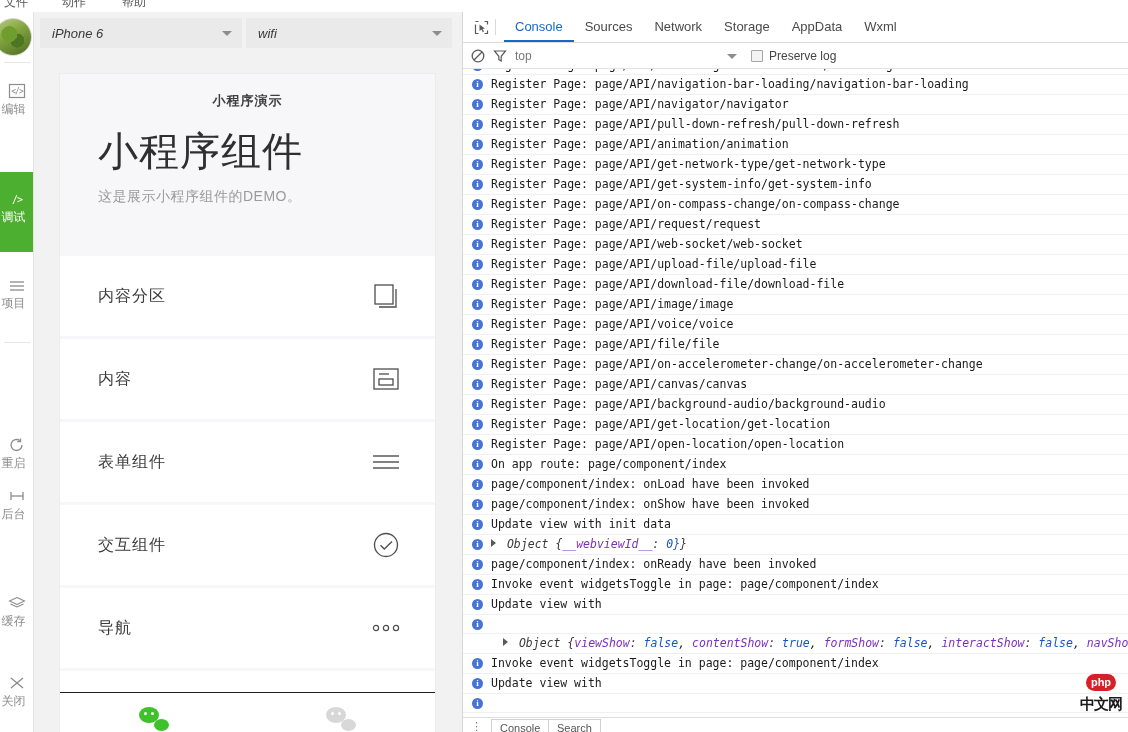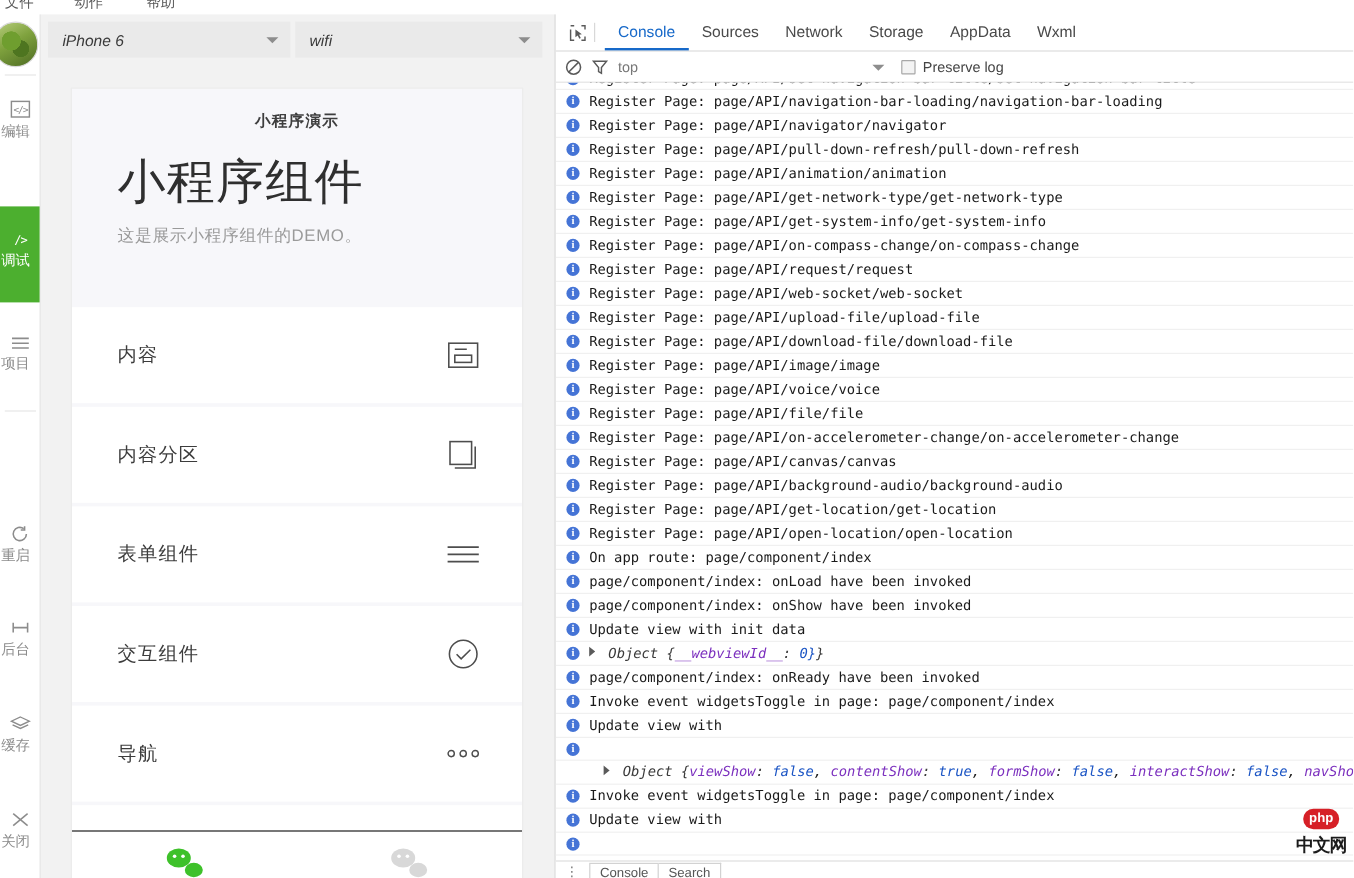--- a/index.html
+++ b/index.html
@@ -47,21 +47,21 @@
     color: #8c8c8c; overflow: hidden;
   }
   .rail-item.active { background: #4caf2f; color: #ffffff; }
   .rail-item .glyph {
     font-size: 17px; line-height: 22px; height: 22px;
     display: flex; align-items: center; justify-content: center;
     letter-spacing: -1px;
   }
   .rail-item .lbl {
     font-size: 12px; line-height: 15px;
-    white-space: nowrap; text-indent: -7px; width: 18px; text-align: left;
+    white-space: nowrap; text-indent: -7px; width: 18px; text-align: center;
   }
   .rail-item.active .lbl { color: #fff; }
 
   
   .simwrap {
     position: absolute; left: 34px; top: 12px; width: 428px; height: 720px;
     background: #f2f2f2; overflow: hidden;
   }
   .sim-toolbar {
     position: absolute; left: 0; top: 6px; width: 428px; height: 30px;
@@ -280,21 +280,21 @@
     <div class="rail-item" style="top:422px">
       <span class="glyph">
         <svg width="18" height="16" viewBox="0 0 18 16">
             <path d="M14 8a5.5 5.5 0 1 1-2.2-4.4" fill="none" stroke="#8c8c8c" stroke-width="1.3"></path>
             <path d="M12.5 1.5l0 3.2-3.2 0" fill="none" stroke="#8c8c8c" stroke-width="1.3"></path>
           </svg>
       </span>
       <span class="lbl">重启</span>
     </div>
 
-    <div class="rail-item" style="top:500px">
+    <div class="rail-item" style="top:473px">
       <span class="glyph">
         <svg width="18" height="12" viewBox="0 0 18 12">
             <g stroke="#8c8c8c" stroke-width="1.3">
               <line x1="3" y1="2" x2="3" y2="10"></line>
               <line x1="3" y1="6" x2="15" y2="6"></line>
               <line x1="15" y1="2" x2="15" y2="10"></line>
             </g>
           </svg>
       </span>
       <span class="lbl">后台</span>
@@ -339,41 +339,41 @@
     </div>
 
     <div class="phone">
       <div class="phone-head">
         <div class="phone-appname">小程序演示</div>
         <div class="phone-title">小程序组件</div>
         <div class="phone-sub">这是展示小程序组件的DEMO。</div>
       </div>
 
       <div class="lst">
+
+        <div class="lst-item">
+          <span class="lbl">内容分区</span>
+          <span class="ic">
+            <svg width="30" height="30" viewBox="0 0 30 30">
+                <g fill="none" stroke="#4d4d4d" stroke-width="1.3">
+                  <rect x="4" y="4" width="18" height="19"></rect>
+                  <path d="M25 8v18H8"></path>
+                </g>
+              </svg>
+          </span>
+        </div>
 
         <div class="lst-item">
           <span class="lbl">内容</span>
           <span class="ic">
             <svg width="30" height="26" viewBox="0 0 30 26">
                 <g fill="none" stroke="#4d4d4d" stroke-width="1.3">
                   <rect x="3" y="3" width="24" height="20"></rect>
                   <line x1="8" y1="8" x2="18" y2="8"></line>
                   <rect x="8" y="13" width="14" height="6"></rect>
-                </g>
-              </svg>
-          </span>
-        </div>
-
-        <div class="lst-item">
-          <span class="lbl">内容分区</span>
-          <span class="ic">
-            <svg width="30" height="30" viewBox="0 0 30 30">
-                <g fill="none" stroke="#4d4d4d" stroke-width="1.3">
-                  <rect x="4" y="4" width="18" height="19"></rect>
-                  <path d="M25 8v18H8"></path>
                 </g>
               </svg>
           </span>
         </div>
 
         <div class="lst-item">
           <span class="lbl">表单组件</span>
           <span class="ic">
             <svg width="30" height="20" viewBox="0 0 30 20">
                 <g stroke="#4d4d4d" stroke-width="1.4">

